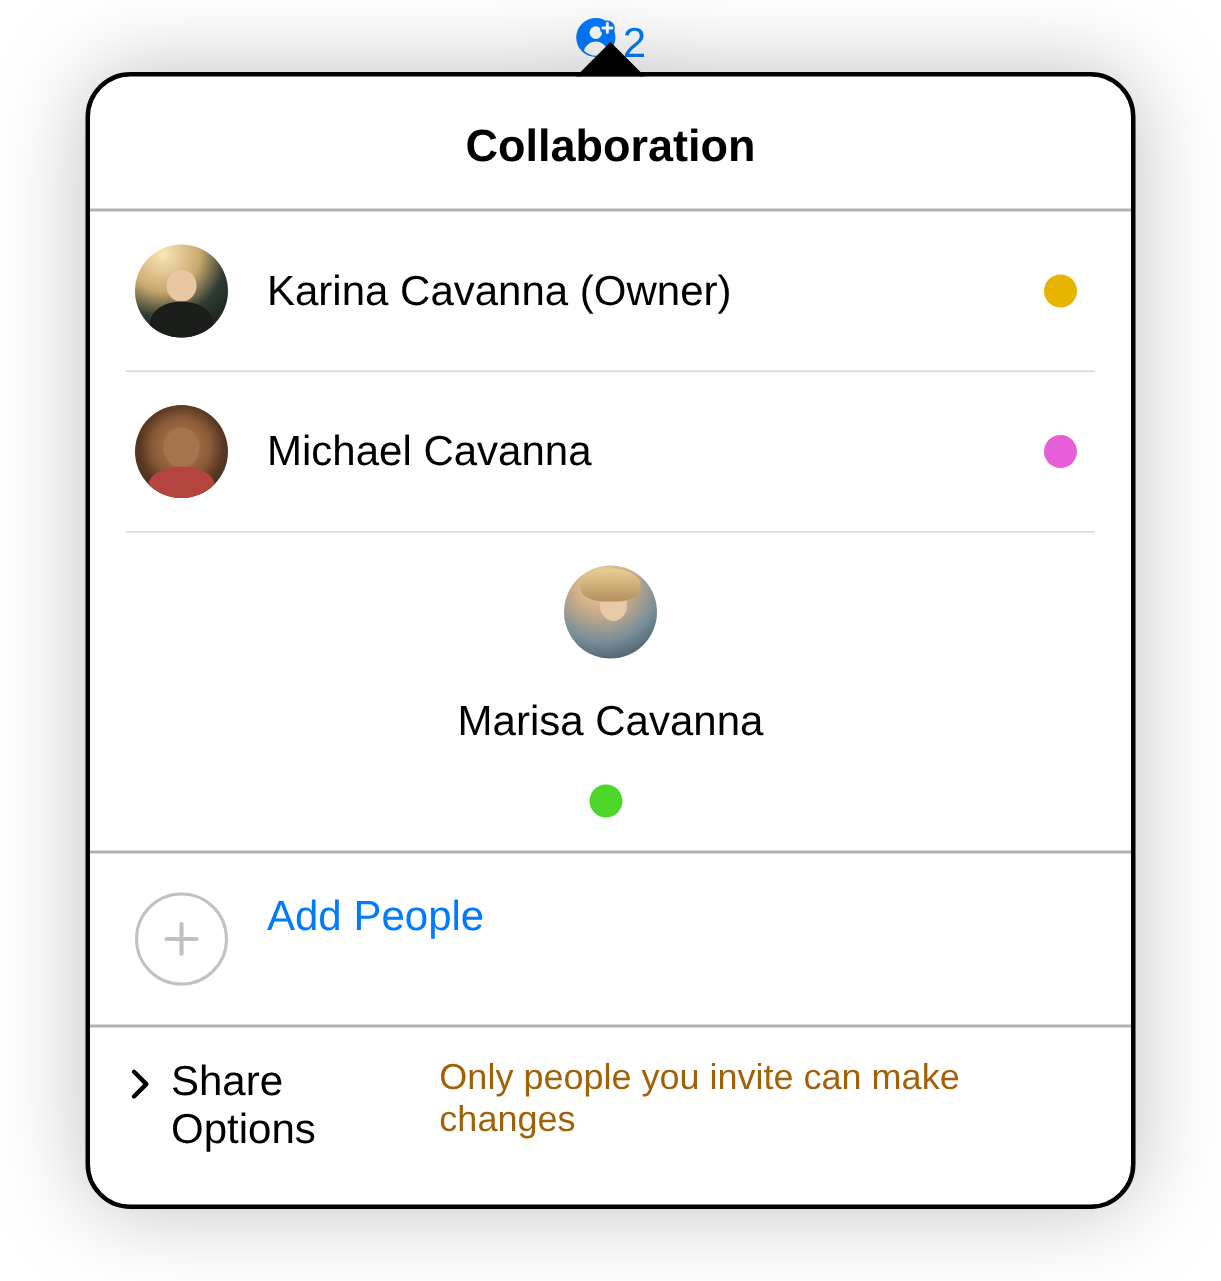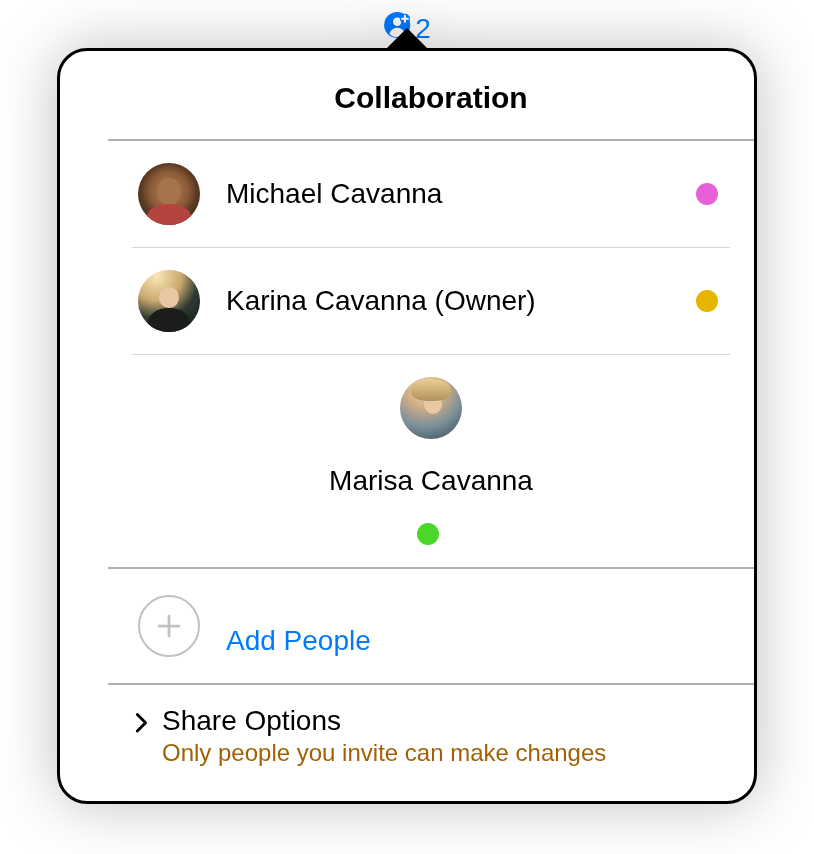--- a/index.html
+++ b/index.html
@@ -62,21 +62,20 @@
       border-bottom: 23px solid #000;
       z-index: -1;
     }
 
     .popover {
       width: 700px;
       background: #fff;
       border: 3px solid #000;
       border-radius: 30px;
       overflow: hidden;
-      padding-left: 48px;
     }
 
     .header {
       text-align: center;
       padding: 30px 24px 24px;
       font-size: 30px;
       font-weight: 700;
       color: #000;
       border-bottom: 2px solid #aeb1b3;
     }
@@ -187,21 +186,21 @@
     .dot {
       width: 22px;
       height: 22px;
       border-radius: 50%;
       flex-shrink: 0;
       margin-right: 6px;
     }
 
     .add-row {
       display: flex;
-      align-items: flex-end;
+      align-items: flex-start;
       gap: 26px;
       padding: 26px 30px;
       border-top: 2px solid #aeb1b3;
       border-bottom: 2px solid #aeb1b3;
     }
 
     .plus-circle {
       width: 62px;
       height: 62px;
       border: 2px solid #bfc1c3;
@@ -230,21 +229,21 @@
 
     .chevron {
       width: 22px;
       height: 30px;
       flex-shrink: 0;
       margin-top: 4px;
     }
 
     .share-texts {
       display: flex;
-      flex-direction: column;
+      flex-direction: row;
       gap: 2px;
     }
 
     .share-title {
       font-size: 28px;
       color: #000;
     }
     .share-sub {
       font-size: 24px;
       color: #a16207;
@@ -268,29 +267,29 @@
 
 <div class="popover-wrapper">
   <div class="popover-arrow"></div>
   <div class="popover">
 
     <div class="header">Collaboration</div>
 
     <div class="people">
 
       <div class="person">
+        <div class="avatar avatar-1"></div>
+        <div class="name">Karina Cavanna (Owner)</div>
+        <div class="dot" style="background:#e7b500"></div>
+      </div>
+
+      <div class="person">
         <div class="avatar avatar-2"></div>
         <div class="name">Michael Cavanna</div>
         <div class="dot" style="background:#e75fd8"></div>
-      </div>
-
-      <div class="person">
-        <div class="avatar avatar-1"></div>
-        <div class="name">Karina Cavanna (Owner)</div>
-        <div class="dot" style="background:#e7b500"></div>
       </div>
 
       <div class="person">
         <div class="avatar avatar-3"></div>
         <div class="name">Marisa Cavanna</div>
         <div class="dot" style="background:#4cd62a"></div>
       </div>
 
     </div>
 

